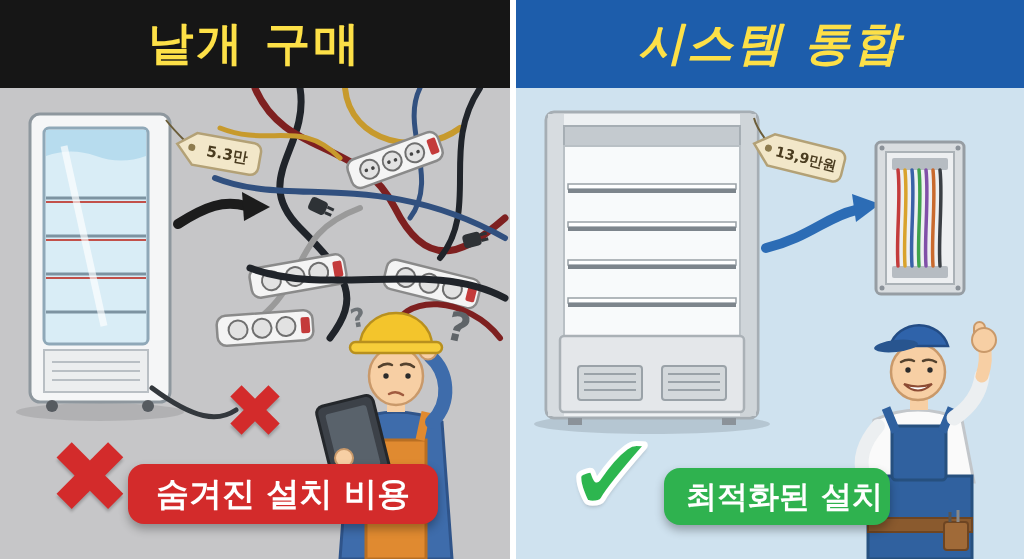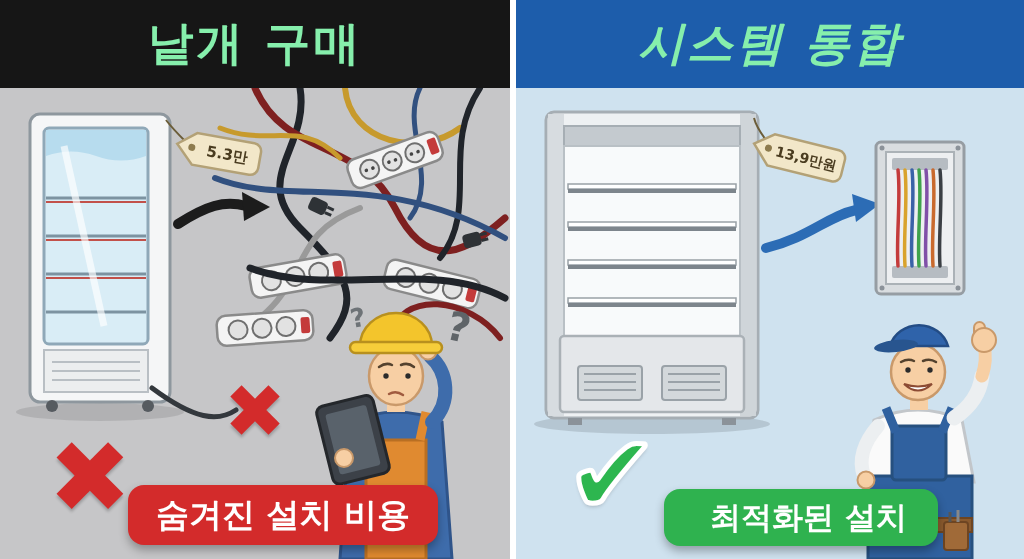--- a/index.html
+++ b/index.html
@@ -11,38 +11,38 @@
   .panel { position:absolute; top:0; height:559px; overflow:hidden; }
   .panel-left  { left:0;   width:510px; background:#c6c6c8; }
   .panel-right { left:516px; width:508px; background:#cfe2ef; }
   .divider { position:absolute; left:510px; top:0; width:6px; height:559px; background:#ffffff; z-index:6; }
   .hdr {
     position:absolute; top:0; left:0; width:100%; height:88px;
     display:flex; align-items:center; justify-content:center; z-index:2;
   }
   .hdr-left  { background:#161616; }
   .hdr-right { background:#1d5dab;font-style:italic; }
-  .hdr-text { color:#86efac; font-size:46px; font-weight:800; letter-spacing:3px; }
+  .hdr-text { color:#fde047; font-size:46px; font-weight:800; letter-spacing:3px; }
   .scene { position:absolute; left:0; top:88px; width:100%; height:471px; display:block; }
   .scene text { font-family:"DejaVu Sans","Liberation Sans",sans-serif; }
   .glyph { position:absolute; font-weight:900; line-height:1; z-index:4; }
   .xmark { color:#d32b2b; text-shadow:0 3px 3px rgba(0,0,0,0.22); }
   .xmark-small { left:224px; top:374px; font-size:74px; }
   .xmark-big   { left:48px;  top:428px; font-size:100px; }
   .checkmark {
     left:50px; top:420px; font-size:110px; color:#2db64f;
     -webkit-text-stroke:5px #ffffff; text-shadow:0 3px 4px rgba(0,0,0,0.25);
   }
   .banner {
     position:absolute; display:flex; align-items:center; justify-content:center;
     color:#ffffff; font-weight:800; border-radius:16px;
-    box-shadow:0 5px 10px rgba(0,0,0,0.3); z-index:4; white-space:nowrap;margin-top:21px;
+    box-shadow:0 5px 10px rgba(0,0,0,0.3); z-index:4; white-space:nowrap;
   }
   .banner-red   { left:128px; top:464px; width:310px; height:60px; background:#d32b2b; font-size:33px; }
-  .banner-green { left:148px; top:468px; width:274px; height:57px; background:#2fb24f; font-size:31px;padding-left:15px; }
+  .banner-green { left:148px; top:468px; width:226px; height:57px; background:#2fb24f; font-size:31px;padding-left:15px; }
 </style>
 </head>
 <body>
 
 <div class="stage">
 
   <section class="panel panel-left">
     <header class="hdr hdr-left">
       <span class="hdr-text">낱개 구매</span>
     </header>

